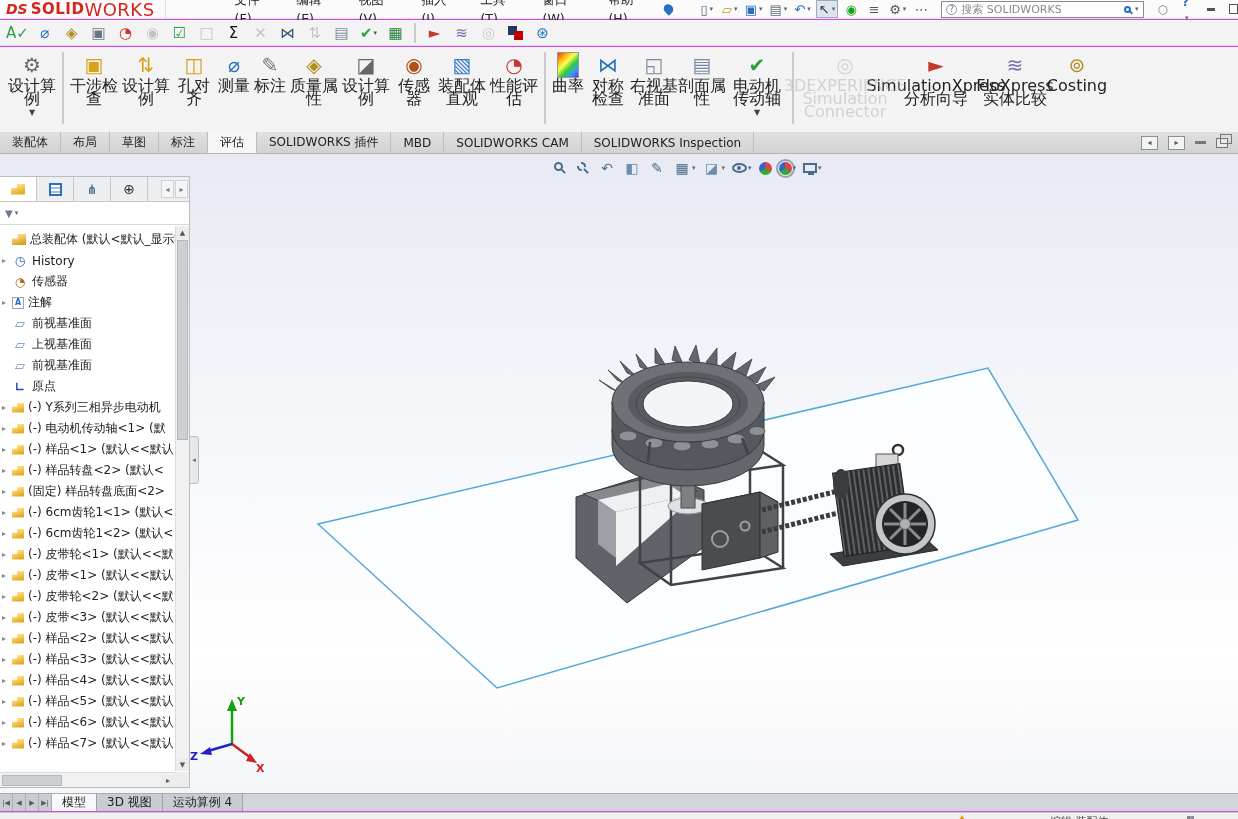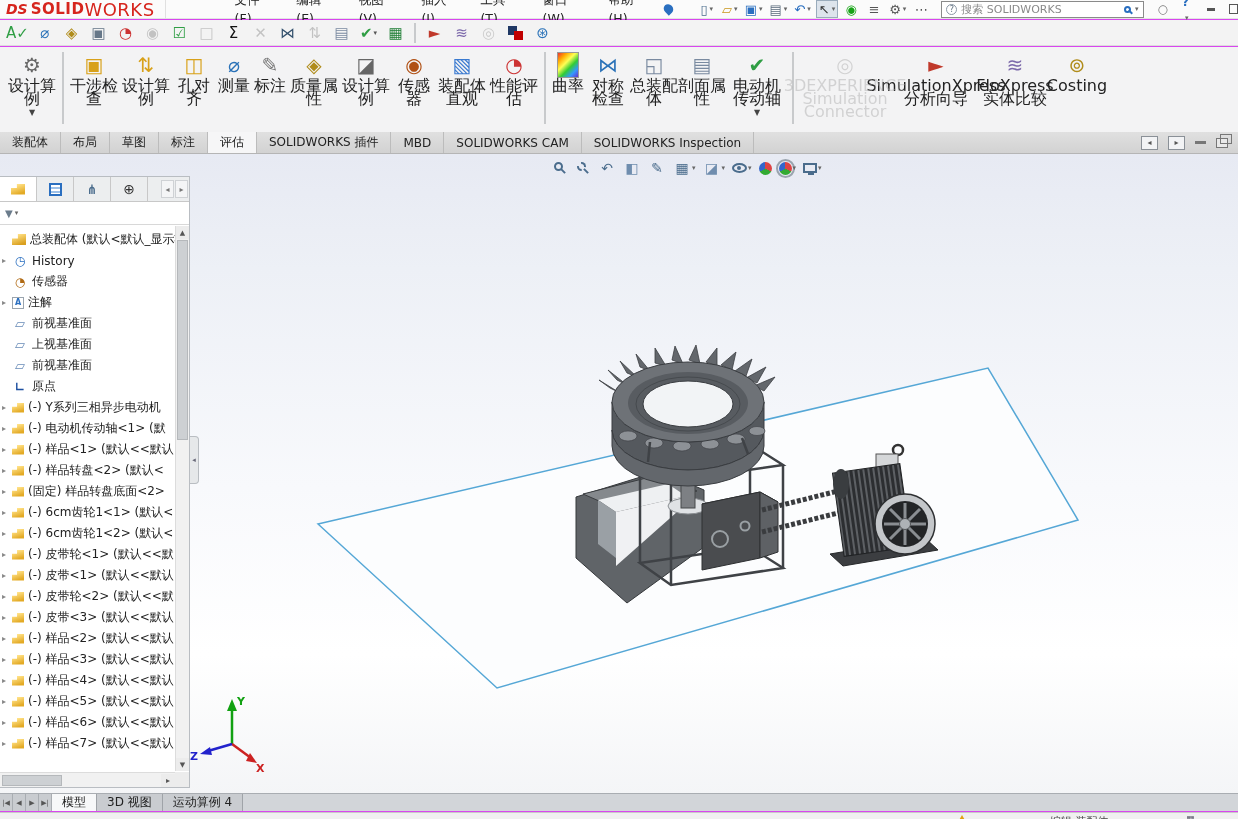--- a/index.html
+++ b/index.html
@@ -388,21 +388,21 @@
       </div>
 
       <div class="cmd-item w44">
         <span class="gi" style="color: rgb(42, 114, 184);">⋈</span>
         <span class="lbl">对称检查</span>
 
       </div>
 
       <div class="cmd-item w48">
         <span class="gi" style="color: rgb(122, 138, 160);">◱</span>
-        <span class="lbl">总装配体</span>
+        <span class="lbl">右视基准面</span>
 
       </div>
 
       <div class="cmd-item w48">
         <span class="gi" style="color: rgb(122, 138, 160);">▤</span>
         <span class="lbl">剖面属性</span>
 
       </div>
 
       <div class="cmd-item dd w62">

